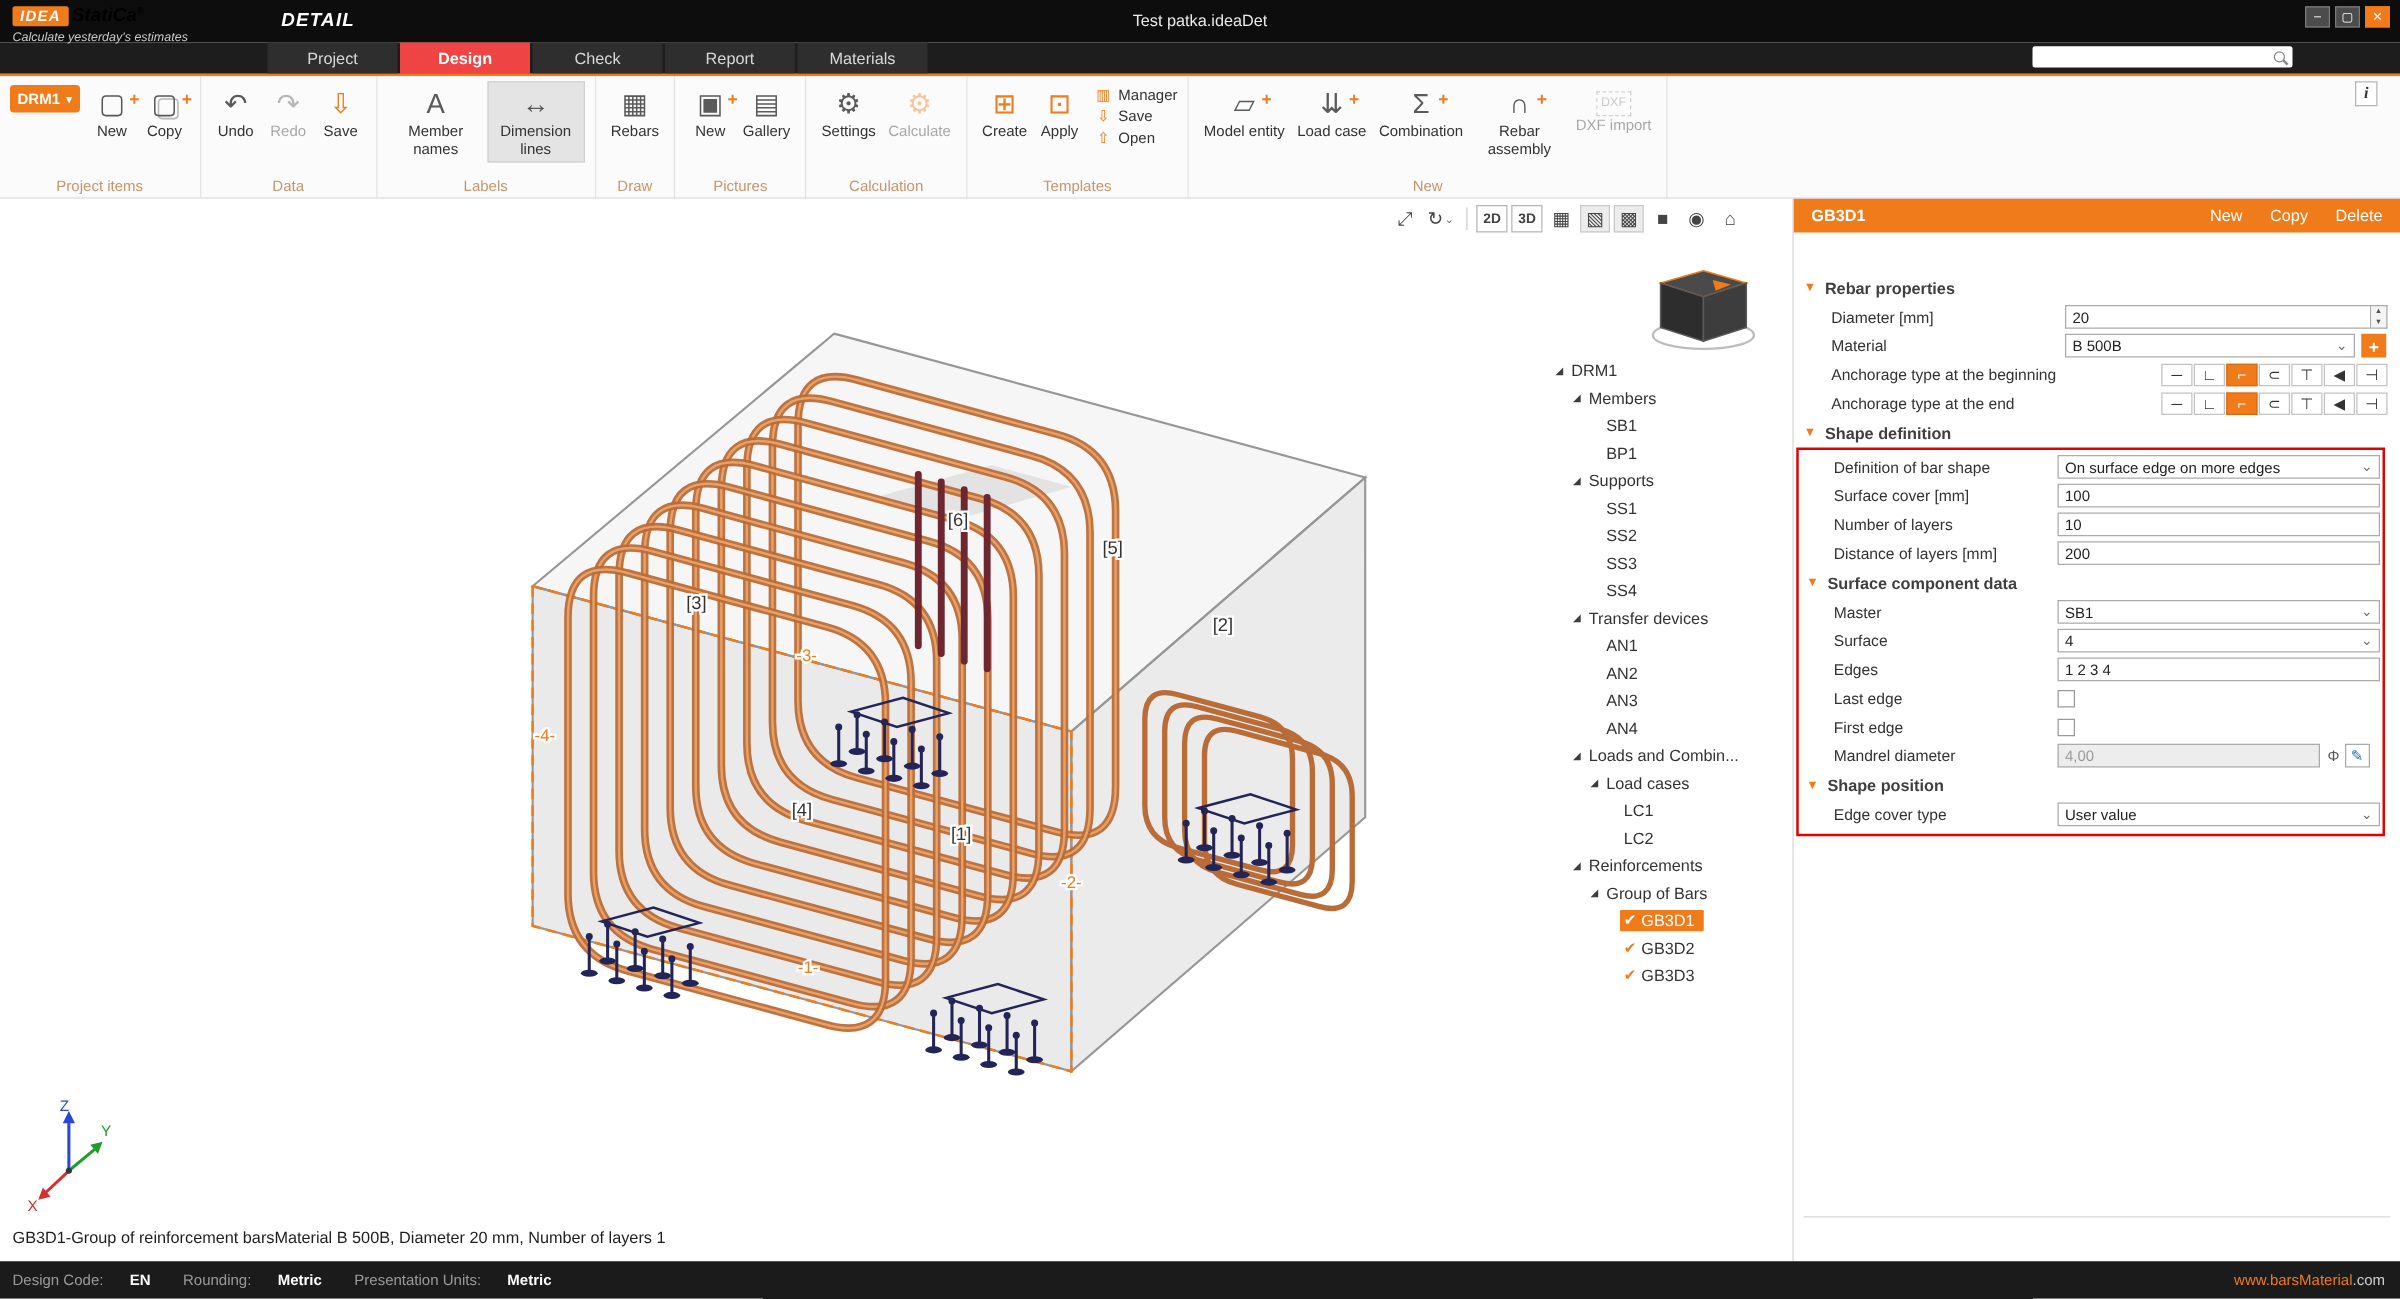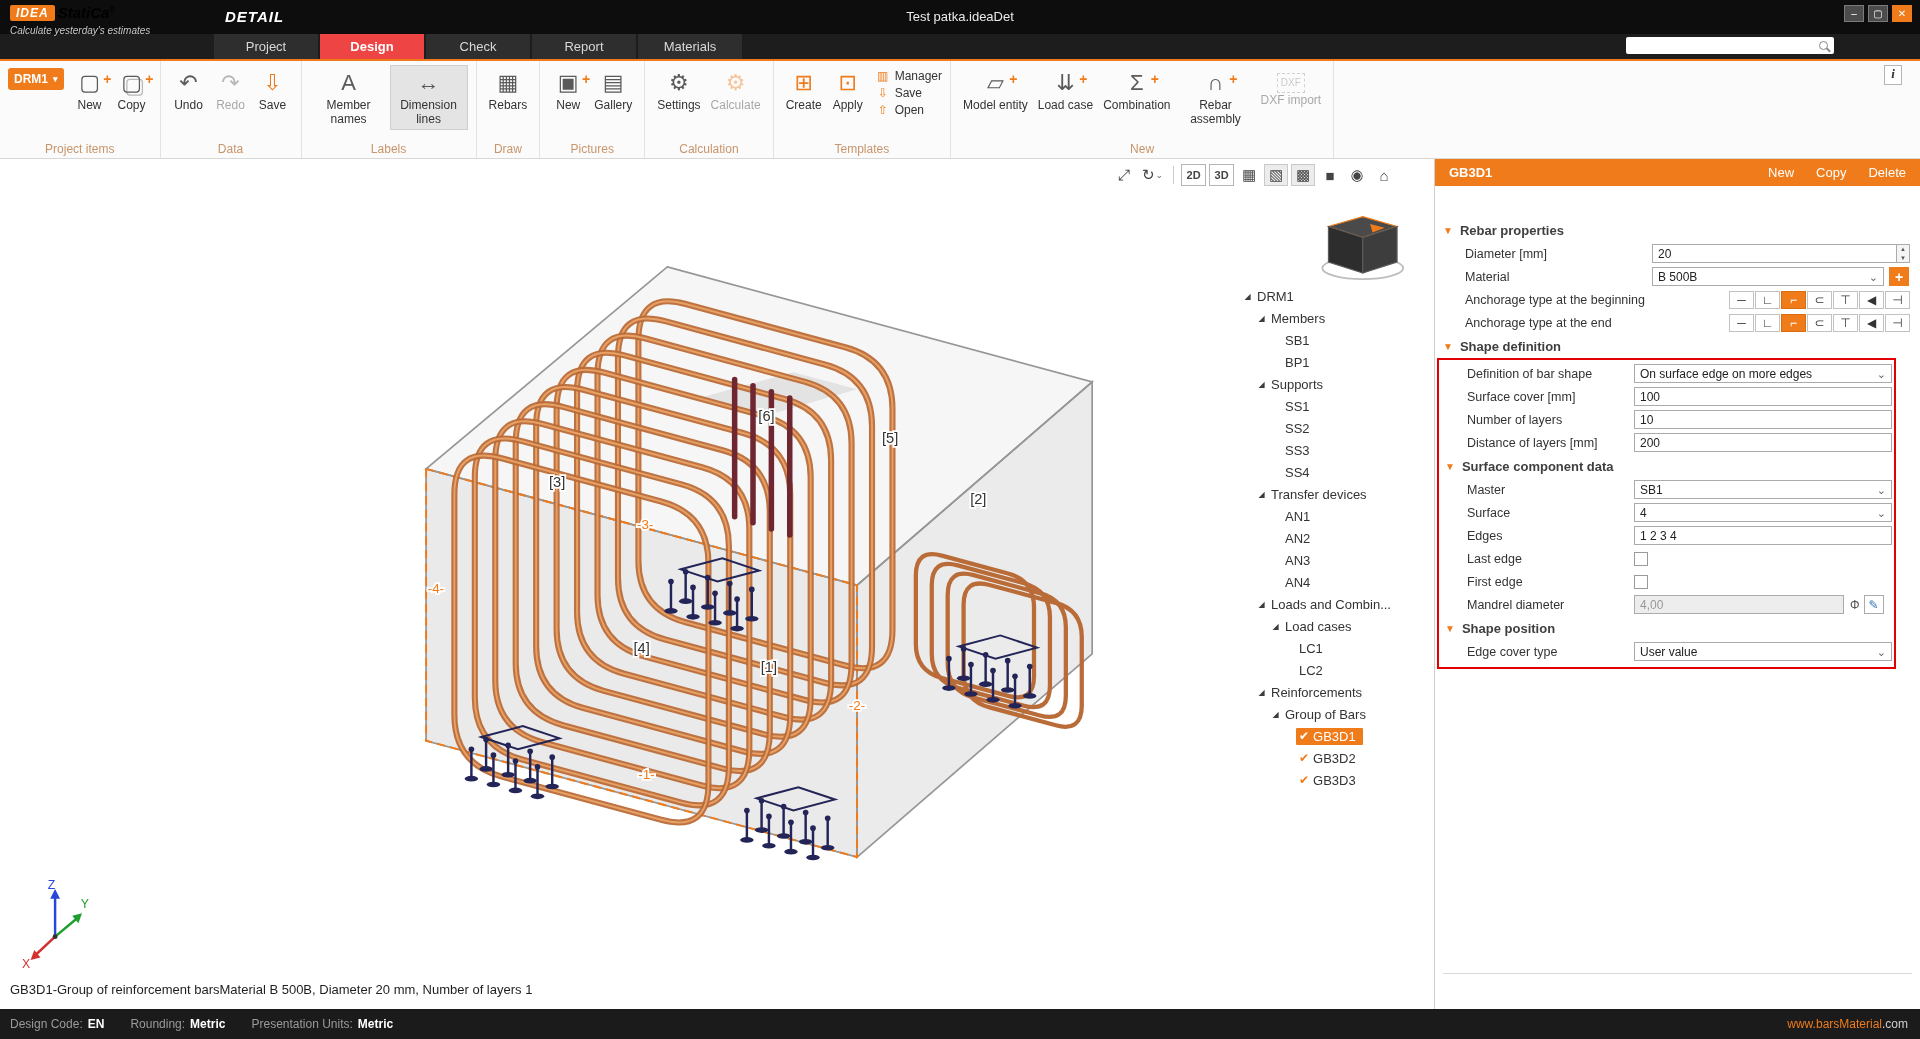--- a/index.html
+++ b/index.html
@@ -89,28 +89,28 @@
 .psel .caret{margin-left:auto;color:#666;font-size:11px;line-height:10px}
 .spin{width:14px;height:19px;border:1px solid #ababab;border-left:none;display:flex;flex-direction:column;cursor:pointer;background:#f4f4f4}
 .spin span{flex:1;font-size:6px;line-height:9px;text-align:center;color:#555}
 .anch{display:flex;gap:1px;margin-left:auto}
 .ai{width:25px;height:18px;border:1px solid #c2c2c2;background:#fff;display:flex;align-items:center;justify-content:center;font-size:12px;color:#333;cursor:pointer}
 .ai.sel{background:#ef7b1a;color:#fff;border-color:#d96c10}
 .cb{width:14px;height:14px;border:1px solid #9a9a9a;background:#fff;cursor:pointer}
 .plusbtn{width:20px;height:19px;background:#ef7b1a;color:#fff;font-weight:bold;display:flex;align-items:center;justify-content:center;margin-left:5px;cursor:pointer;font-size:14px}
 .phi{margin:0 4px 0 6px;color:#555;font-size:12px}
 .pencilbtn{width:20px;height:19px;border:1px solid #ababab;display:flex;align-items:center;justify-content:center;color:#2b6fb3;font-size:12px;cursor:pointer;background:#fff}
-.red-box{border:2px solid #e20000;margin:0 14px 0 -6px;padding:2px 2px 4px 6px}
+.red-box{border:2px solid #e20000;margin:0 2px 0 -6px;padding:2px 2px 4px 6px}
 .panel-sep{position:absolute;left:8px;right:8px;top:814px;height:1px;background:#d9d9d9}
 
 
 .statusbar{position:absolute;top:1009px;left:0;right:0;height:30px;background:#1b1b1b;display:flex;align-items:center;font-size:12px;color:#9a9a9a}
 .sb-item{margin-left:26px;white-space:nowrap}
 .sb-item:first-child{margin-left:10px}
-.sb-item b{color:#fff;margin-left:5px}
+.sb-item b{color:#fff;margin-left:21px}
 .sb-site{margin-left:auto;margin-right:12px}
 .sb-site .www{color:#ef7b1a}
 .sb-site .dom{color:#cfcfcf}
 </style>
 </head>
 <body>
 
 <div class="titlebar">
   <div class="app-name">DETAIL</div>
   <div class="doc-title">Test patka.ideaDet</div>

